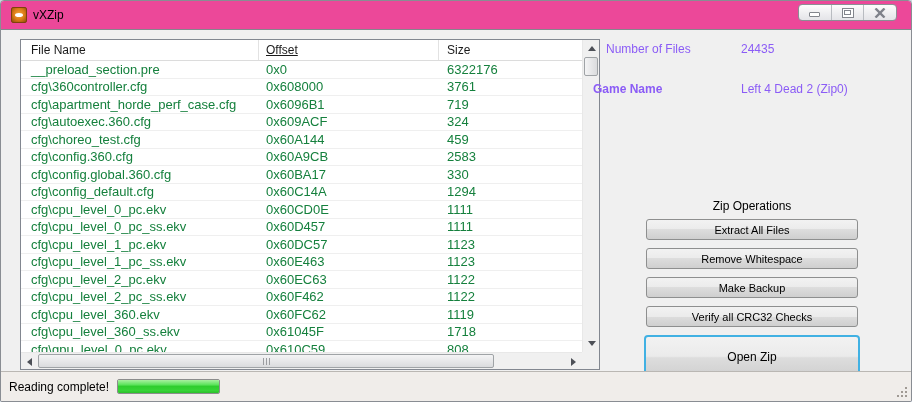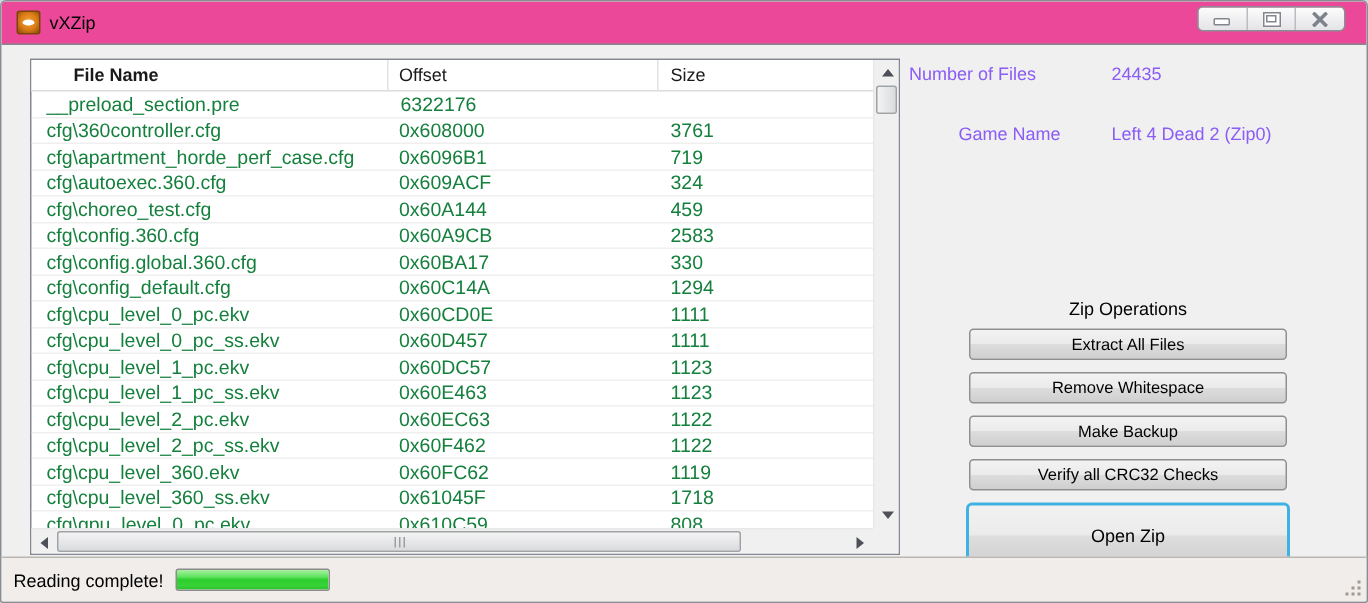--- a/index.html
+++ b/index.html
@@ -25,22 +25,22 @@
   .g-max{width:12px;height:10px;border:1px solid #83868d;background:#fff;display:flex;align-items:center;justify-content:center;}
   .g-max::after{content:"";width:5px;height:3px;border:1px solid #83868d;background:#fff;}
   .g-close{width:12px;height:10px;position:relative;}
   .g-close svg{position:absolute;left:0;top:0;}
   
   .listview{position:absolute;left:19px;top:38px;width:580px;height:331px;background:#fff;
     border:1px solid #828790;display:grid;grid-template-columns:1fr 17px;
     grid-template-rows:21px 1fr 17px;}
   .lv-header{grid-column:1;grid-row:1;display:flex;background:#fff;border-bottom:1px solid #dcdcdc;}
   .hcell{font-size:12px;color:#1a1a1a;display:flex;align-items:center;cursor:default;}
-  .hcell.c-name{width:238px;padding-left:28px;border-right:1px solid #e2e2e2;font-weight:bold;}
-  .hcell.c-offset{width:180px;padding-left:7px;border-right:1px solid #e2e2e2;}
+  .hcell.c-name{width:238px;padding-left:10px;border-right:1px solid #e2e2e2;}
+  .hcell.c-offset{width:180px;padding-left:7px;border-right:1px solid #e2e2e2;text-decoration:underline;}
   .hcell.c-size{flex:1;padding-left:8px;}
   .lv-body{grid-column:1;grid-row:2;overflow:hidden;}
   .lv-row{display:flex;height:17.5px;border-bottom:1px solid #efefef;align-items:center;}
   .lv-row span{font-size:13px;color:#15803d;white-space:nowrap;overflow:hidden;}
   .rc-name{width:238px;padding-left:10px;}
   .rc-offset{width:180px;padding-left:7px;}
   .rc-size{flex:1;padding-left:8px;}
   
   .vscroll{grid-column:2;grid-row:1/3;background:#f0f0f0;position:relative;border-left:1px solid #e8e8e8;}
   .hscroll{grid-column:1;grid-row:3;background:#f0f0f0;position:relative;border-top:1px solid #e8e8e8;}
@@ -104,20 +104,21 @@
 
   <div class="listview">
     <div class="lv-header">
       <div class="hcell c-name">File Name</div>
       <div class="hcell c-offset">Offset</div>
       <div class="hcell c-size">Size</div>
     </div>
     <div class="lv-body" id="lv-body">
         <div class="lv-row">
           <span class="rc-name">__preload_section.pre</span>
+          <span class="rc-offset">0x0</span>
           <span class="rc-size">6322176</span>
         </div>
         <div class="lv-row">
           <span class="rc-name">cfg\360controller.cfg</span>
           <span class="rc-offset">0x608000</span>
           <span class="rc-size">3761</span>
         </div>
         <div class="lv-row">
           <span class="rc-name">cfg\apartment_horde_perf_case.cfg</span>
           <span class="rc-offset">0x6096B1</span>
@@ -212,21 +213,21 @@
         </div>
       <div class="sb-arrow" style="right:0;top:0;">
           <span class="tri-right"></span>
         </div>
     </div>
     <div class="corner"></div>
   </div>
 
   <div class="info-label" style="left:605px;top:41px;">Number of Files</div>
   <div class="info-label" style="left:740px;top:41px;">24435</div>
-  <div class="info-label" style="left:638px;top:81px;">Game Name</div>
+  <div class="info-label" style="left:592px;top:81px;font-weight:bold;">Game Name</div>
   <div class="info-label" style="left:740px;top:81px;">Left 4 Dead 2 (Zip0)</div>
 
   <div class="ops-title">Zip Operations</div>
   <div id="ops-buttons">
       <button class="op-btn" style="top: 218px;">Extract All Files</button>
       <button class="op-btn" style="top: 247px;">Remove Whitespace</button>
       <button class="op-btn" style="top: 276px;">Make Backup</button>
       <button class="op-btn" style="top: 305px;">Verify all CRC32 Checks</button>
     </div>
   <button class="open-btn">Open Zip</button>

